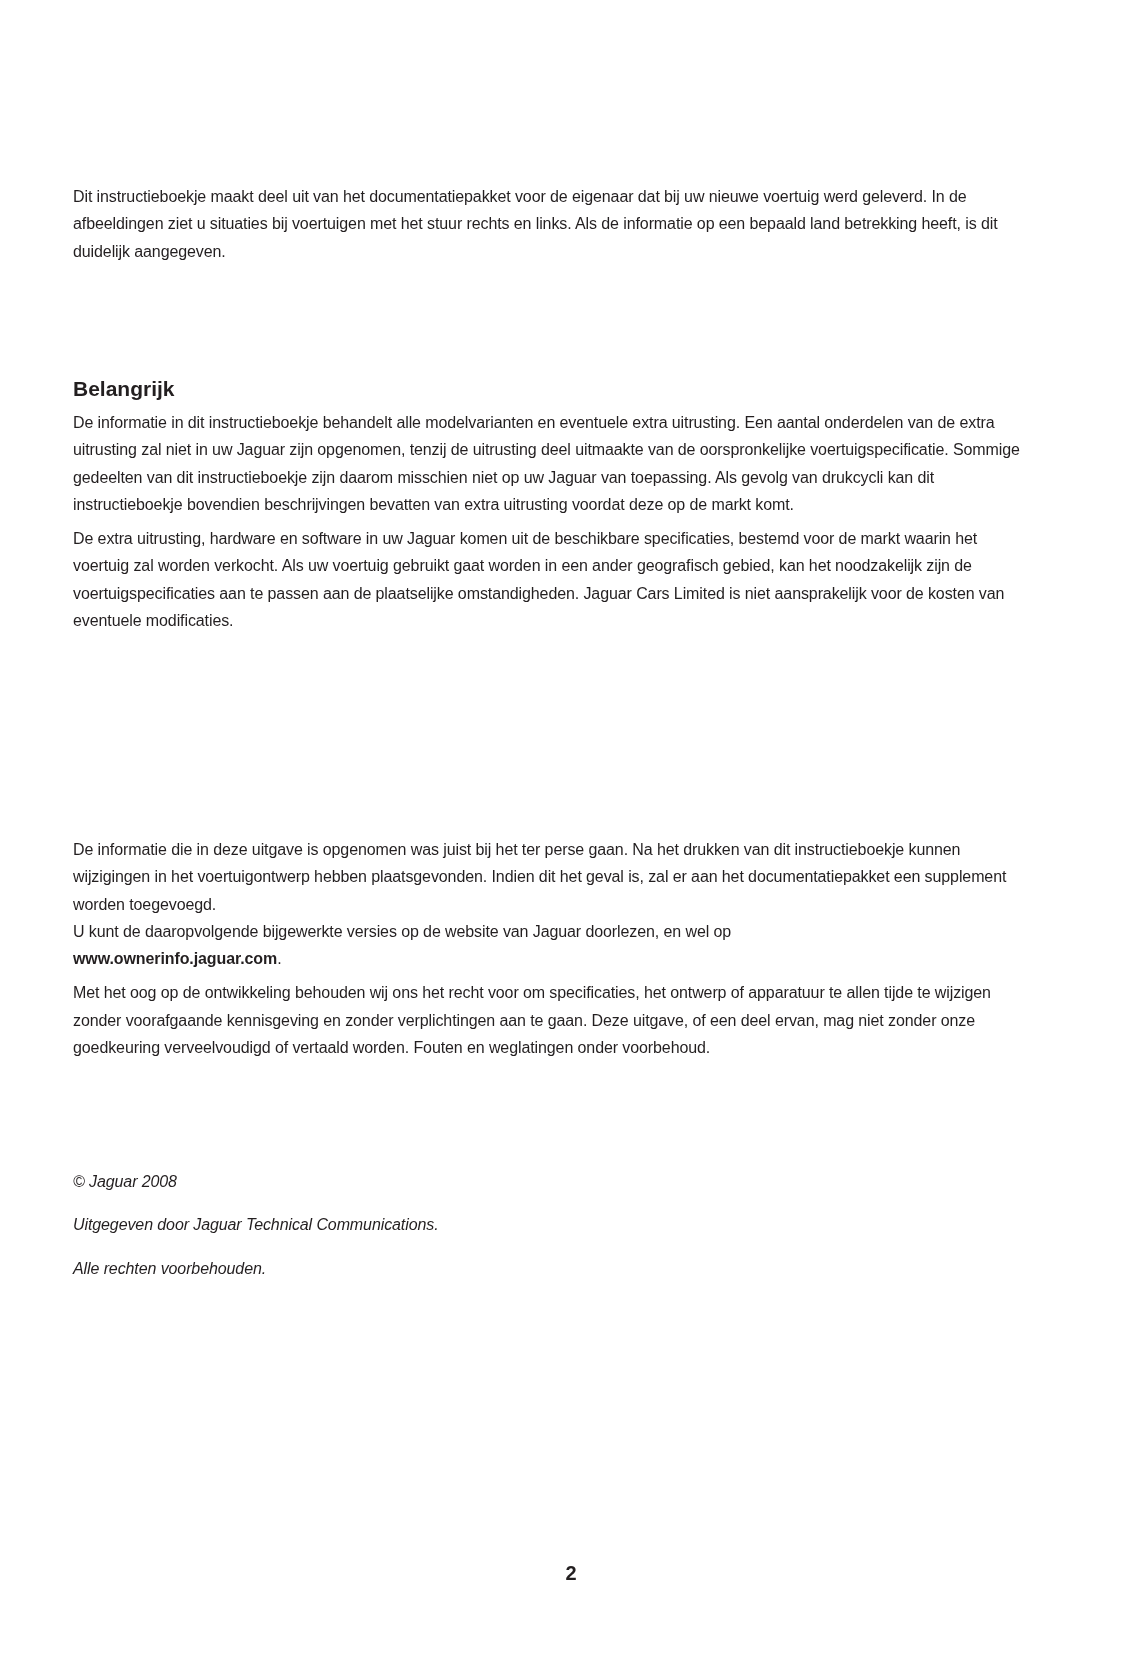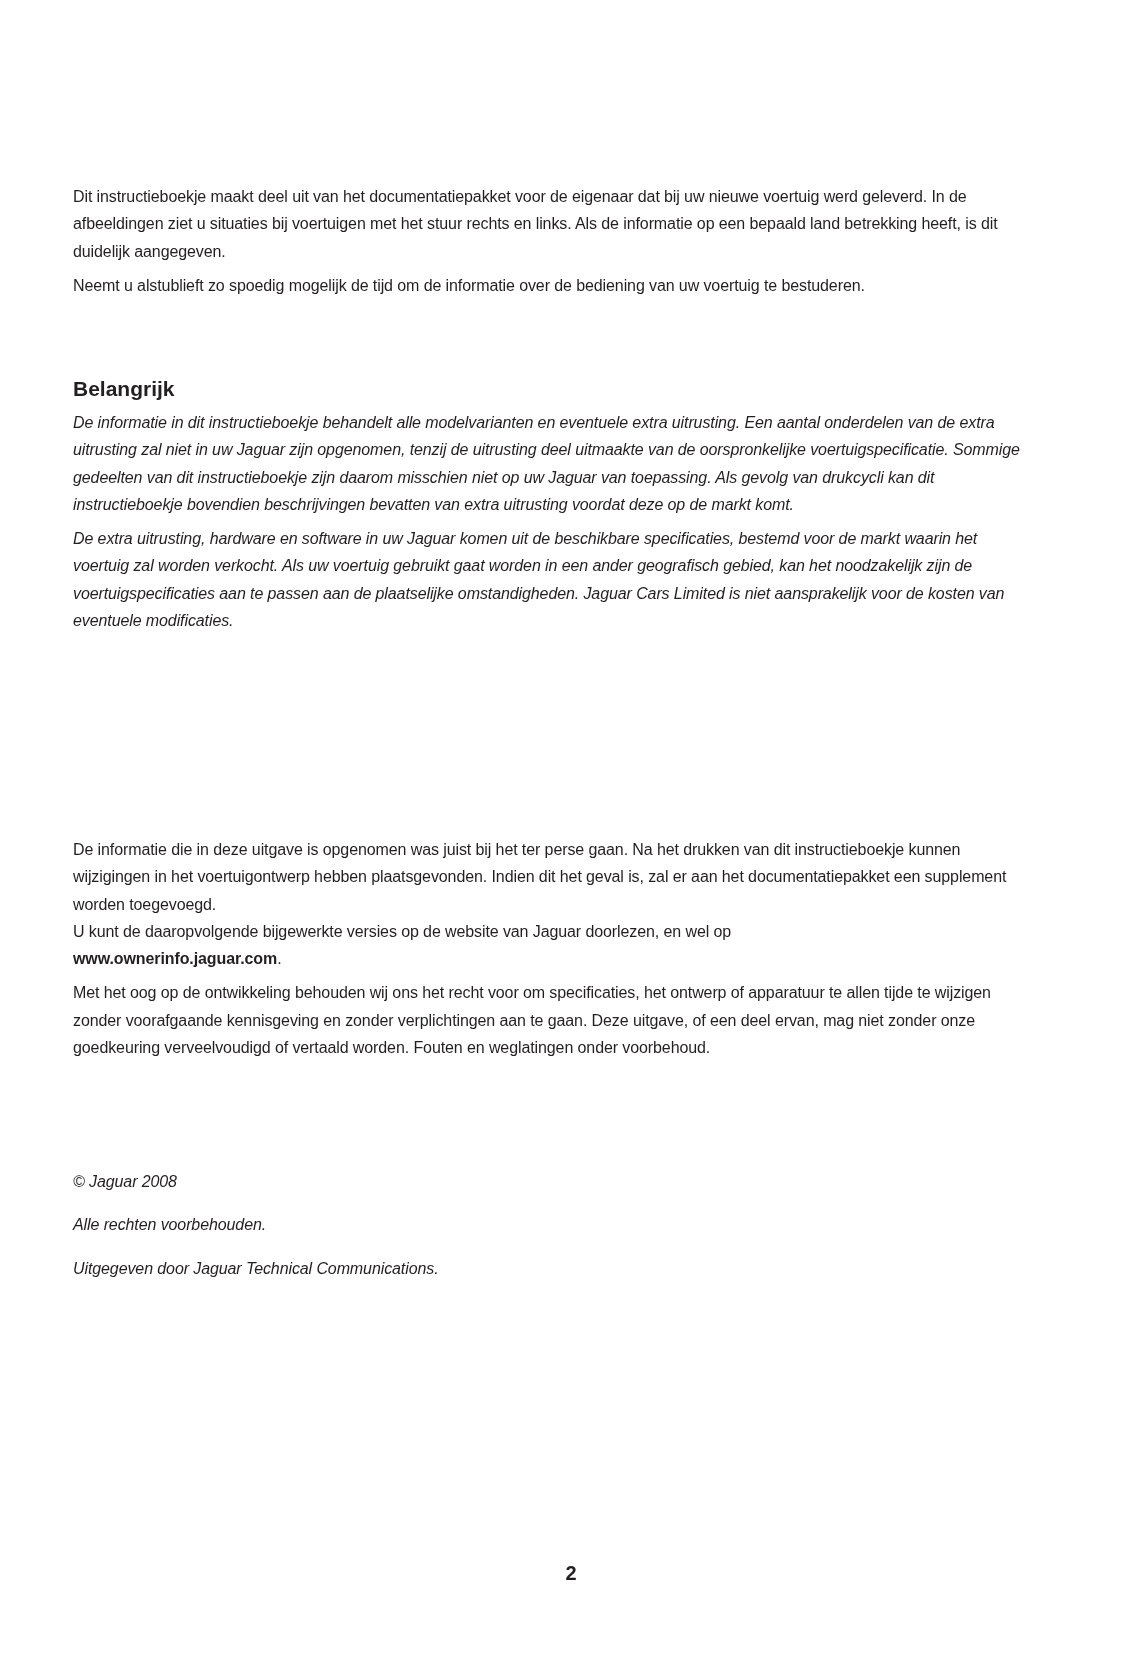--- a/index.html
+++ b/index.html
@@ -1,53 +1,52 @@
 <!DOCTYPE html>
 <html><head>
 <meta charset="utf-8">
 <style>
   html, body { margin: 0; padding: 0; background: #ffffff; }
   body { width: 1142px; height: 1654px; position: relative; overflow: hidden;
          font-family: "Liberation Sans", "DejaVu Sans", sans-serif; color: #231f20; }
   .page { position: absolute; left: 73px; width: 950px; }
   p { margin: 0; font-size: 16px; line-height: 27.3px; letter-spacing: -0.1px; }
   .gap { margin-top: 7px; }
-  .italic p { font-style: italic; }
+  .italic p { }
   .heading { font-weight: bold; font-size: 21px; line-height: 27px; }
   .url { font-weight: bold; text-align: center; }
   #intro { top: 183px; }
   #important { top: 375px; }
   #notice { top: 836px; }
   #copyright { top: 1168px; font-style: italic; }
   #copyright p + p { margin-top: 16px; }
   .page-number { position: absolute; top: 1560px; left: 0; width: 1142px; text-align: center;
                  font-weight: bold; font-size: 20px; line-height: 26px; }
 </style>
 </head>
 <body>
 
 <div class="page" id="intro">
   <p>Dit instructieboekje maakt deel uit van het documentatiepakket voor de eigenaar dat bij uw nieuwe voertuig werd geleverd. In de afbeeldingen ziet u situaties bij voertuigen met het stuur rechts en links. Als de informatie op een bepaald land betrekking heeft, is dit duidelijk aangegeven.</p>
-  <p class="gap">Neemt u alstublieft zo spoedig mogelijk de tijd om de informatie over de bediening van uw voertuig te bestuderen.</p>
 </div>
 
 <div class="page italic" id="important">
   <div class="heading">Belangrijk</div>
   <p class="gap">De informatie in dit instructieboekje behandelt alle modelvarianten en eventuele extra uitrusting. Een aantal onderdelen van de extra uitrusting zal niet in uw Jaguar zijn opgenomen, tenzij de uitrusting deel uitmaakte van de oorspronkelijke voertuigspecificatie. Sommige gedeelten van dit instructieboekje zijn daarom misschien niet op uw Jaguar van toepassing. Als gevolg van drukcycli kan dit instructieboekje bovendien beschrijvingen bevatten van extra uitrusting voordat deze op de markt komt.</p>
   <p class="gap">De extra uitrusting, hardware en software in uw Jaguar komen uit de beschikbare specificaties, bestemd voor de markt waarin het voertuig zal worden verkocht. Als uw voertuig gebruikt gaat worden in een ander geografisch gebied, kan het noodzakelijk zijn de voertuigspecificaties aan te passen aan de plaatselijke omstandigheden. Jaguar Cars Limited is niet aansprakelijk voor de kosten van eventuele modificaties.</p>
 </div>
 
 <div class="page" id="notice">
   <p>
     <span>De informatie die in deze uitgave is opgenomen was juist bij het ter perse gaan. Na het drukken van dit instructieboekje kunnen wijzigingen in het voertuigontwerp hebben plaatsgevonden. Indien dit het geval is, zal er aan het documentatiepakket een supplement worden toegevoegd.</span><br>
     <span>U kunt de daaropvolgende bijgewerkte versies op de website van Jaguar doorlezen, en wel op</span><br>
     <span class="url">www.ownerinfo.jaguar.com</span><span>.</span>
   </p>
   <p class="gap">Met het oog op de ontwikkeling behouden wij ons het recht voor om specificaties, het ontwerp of apparatuur te allen tijde te wijzigen zonder voorafgaande kennisgeving en zonder verplichtingen aan te gaan. Deze uitgave, of een deel ervan, mag niet zonder onze goedkeuring verveelvoudigd of vertaald worden. Fouten en weglatingen onder voorbehoud.</p>
 </div>
 
 <div class="page" id="copyright">
   <p>© Jaguar 2008</p>
+  <p>Uitgegeven door Jaguar Technical Communications.</p>
   <p>Alle rechten voorbehouden.</p>
-  <p>Uitgegeven door Jaguar Technical Communications.</p>
 </div>
 
 <div class="page-number">2</div>
 
 </body></html>

